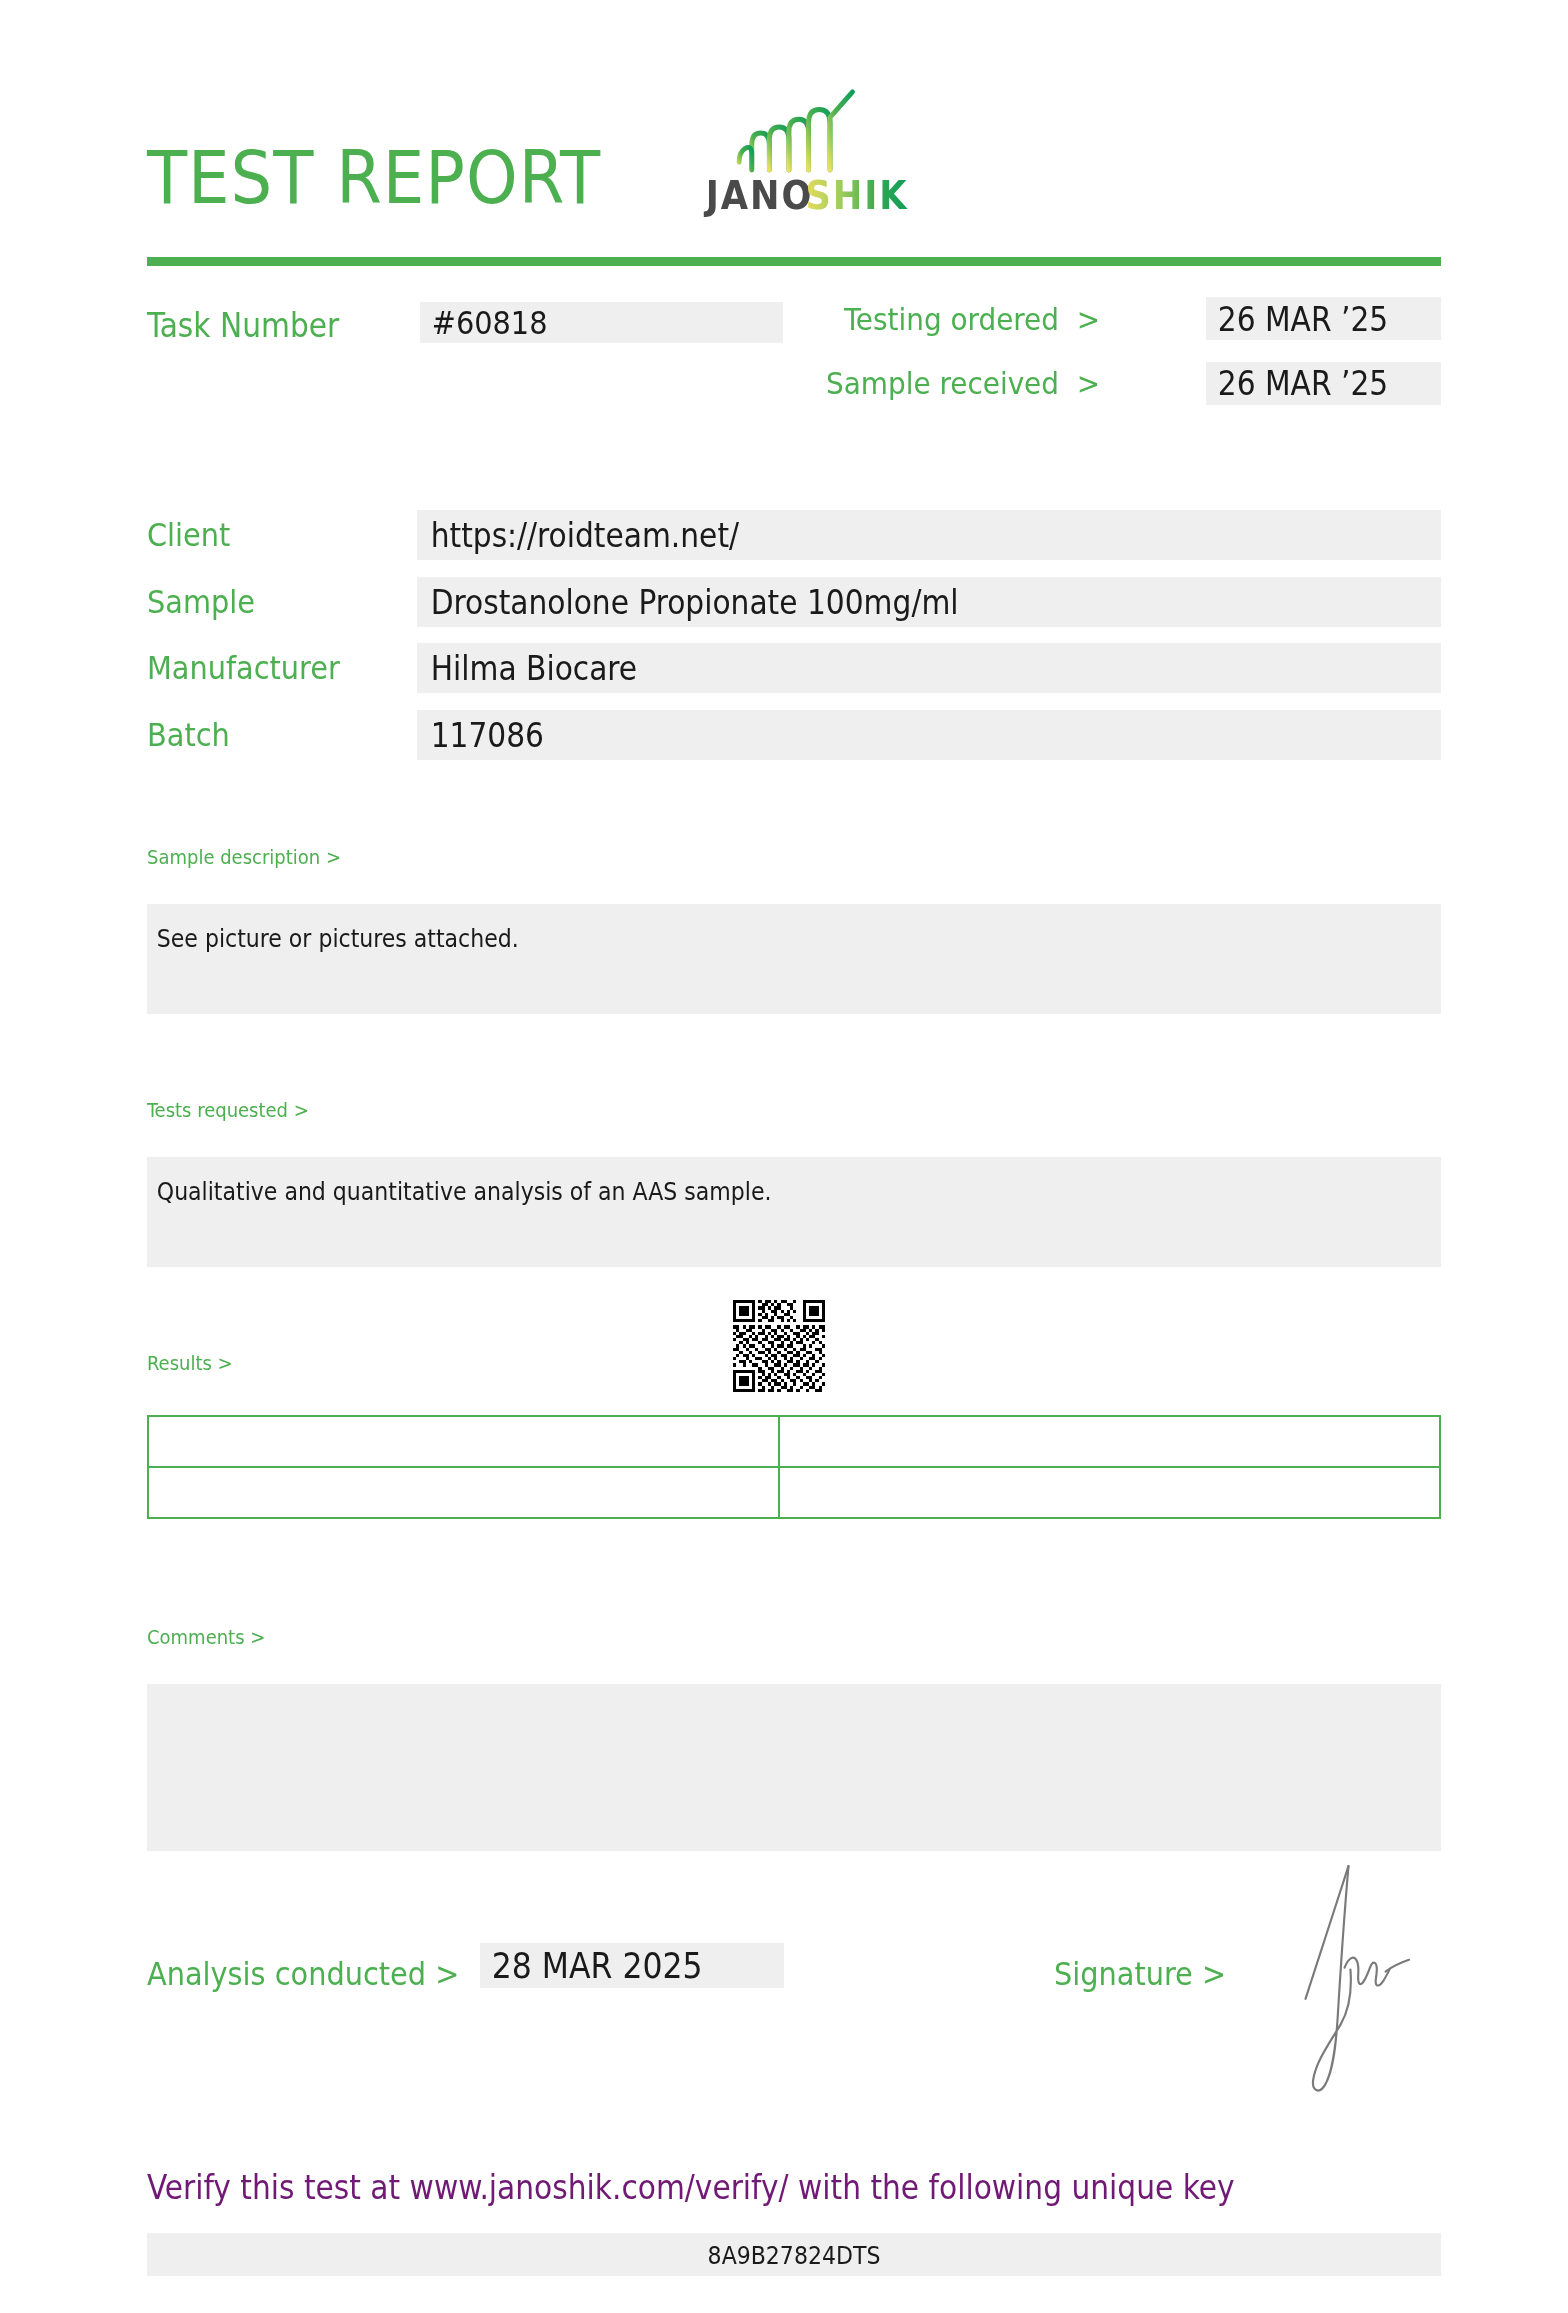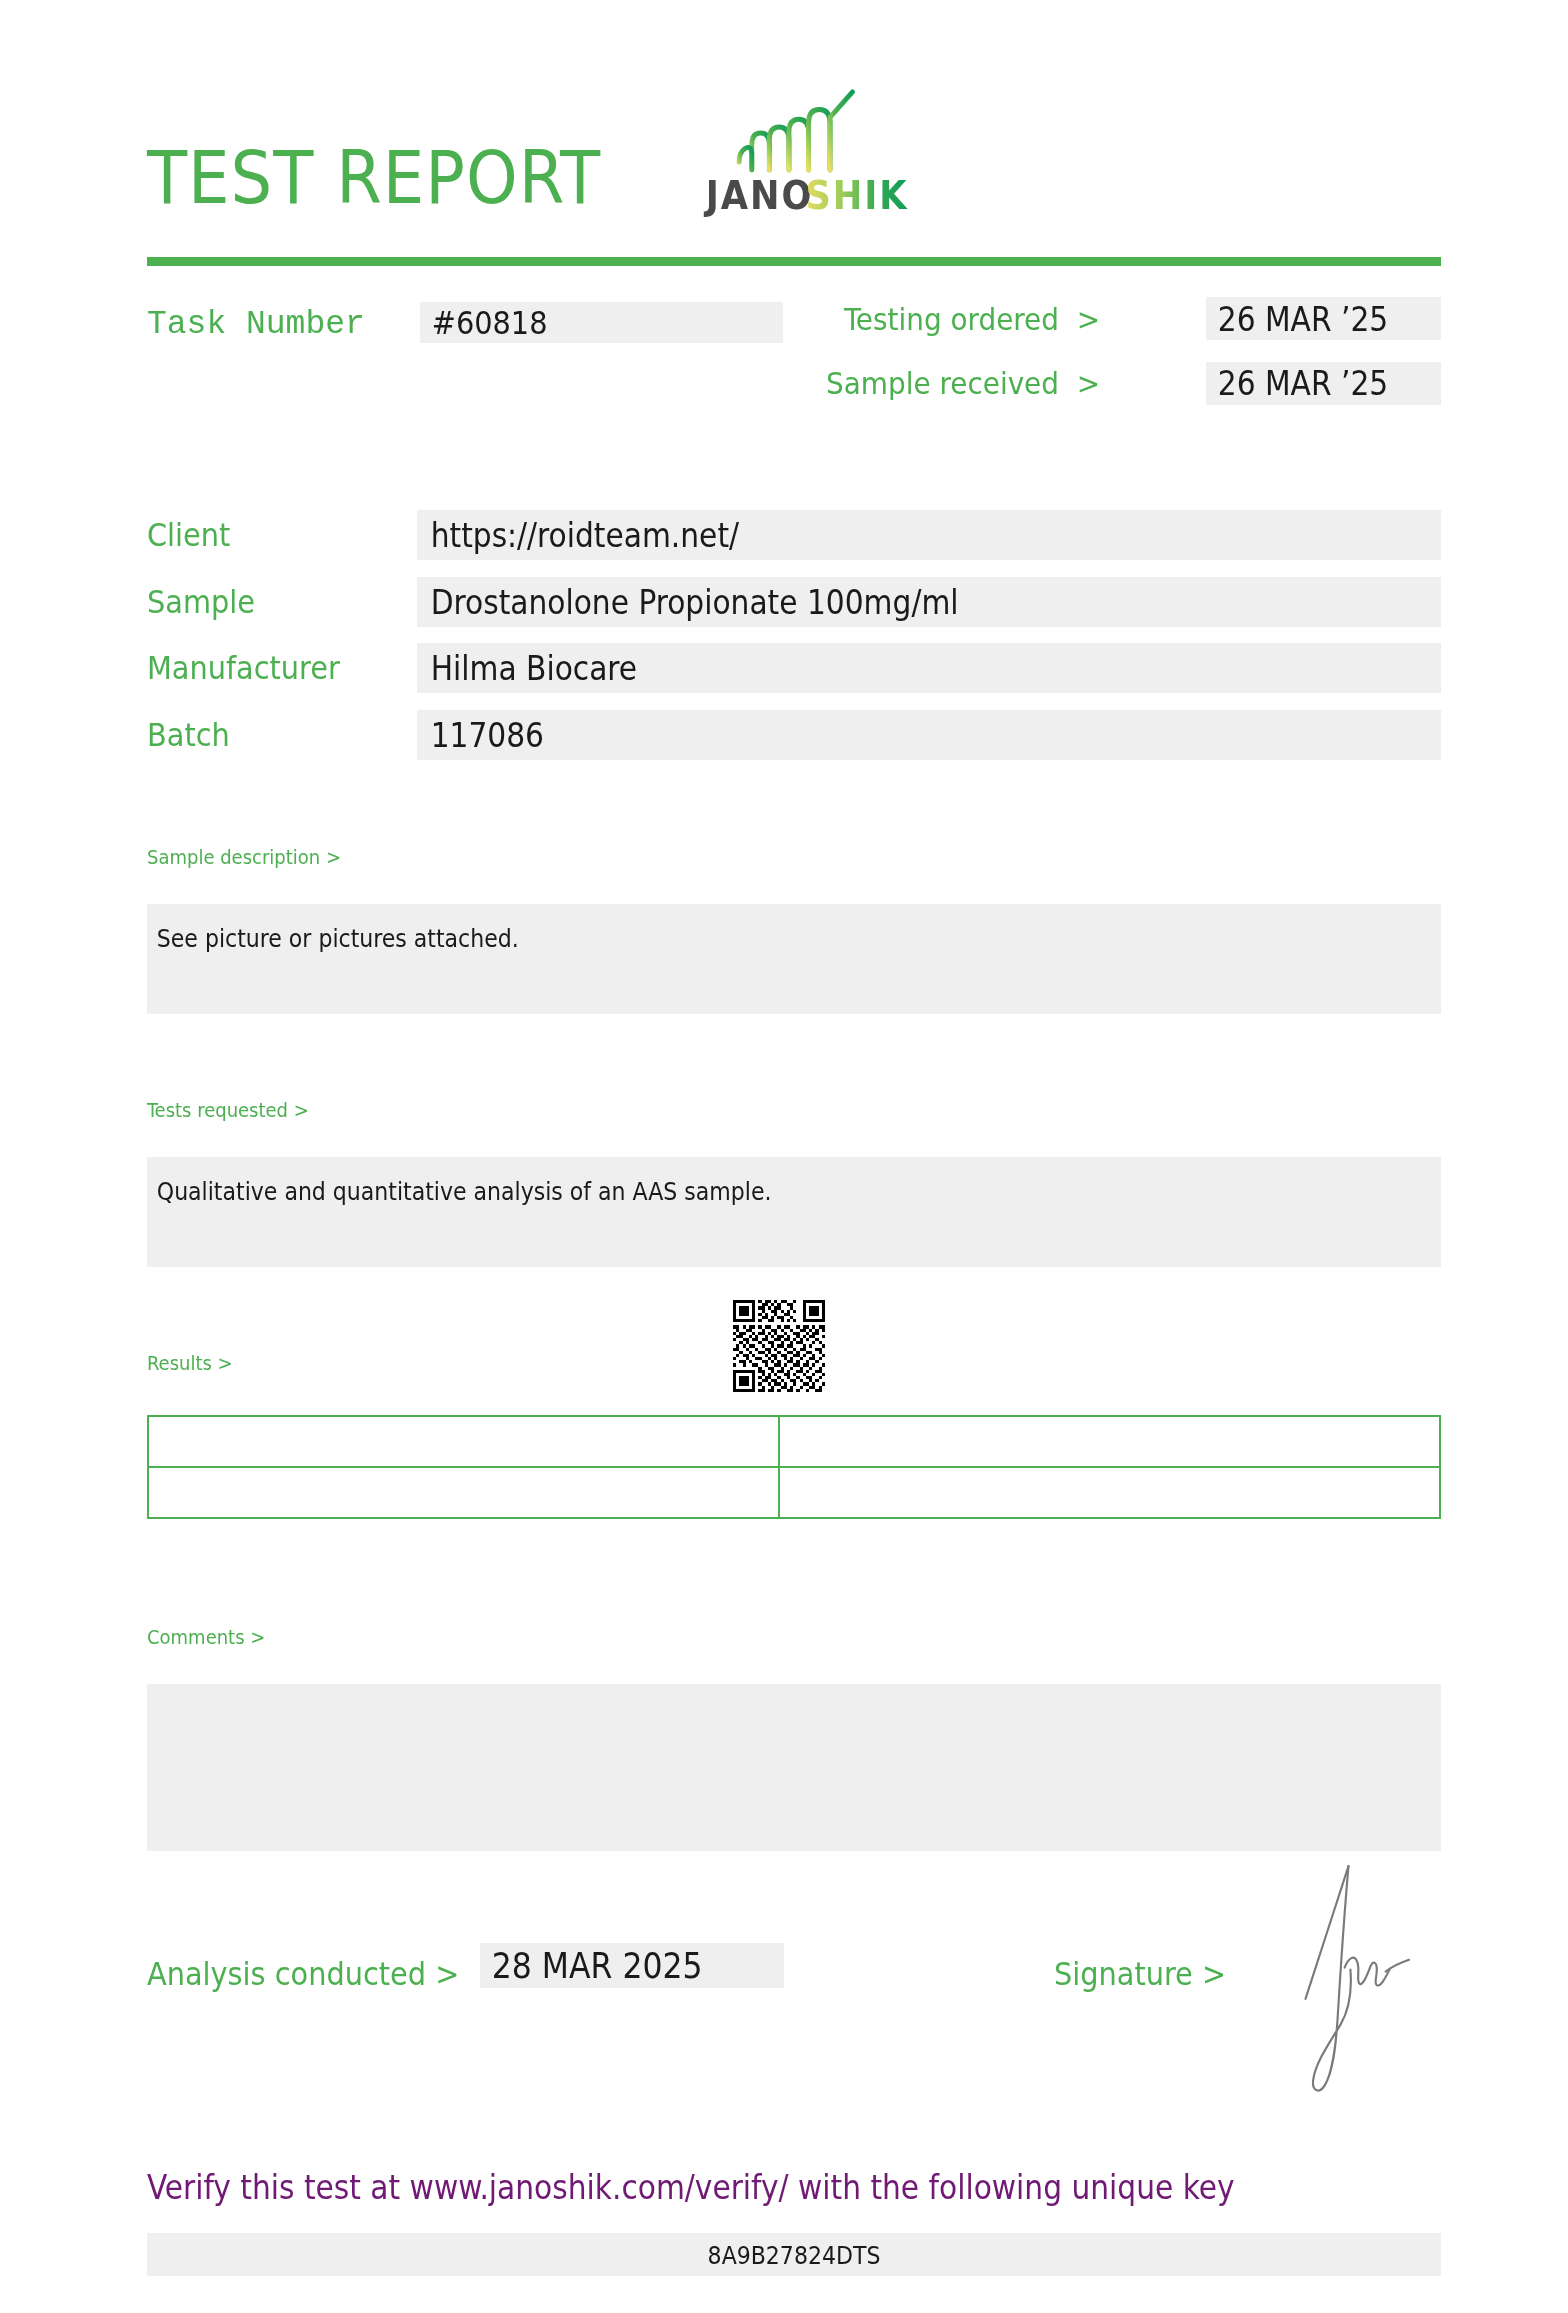--- a/index.html
+++ b/index.html
@@ -26,21 +26,21 @@
     font-size:24.5px;color:#5b5b5b;line-height:1.42;
     font-family:"DejaVu Sans Condensed","Liberation Sans",sans-serif;
   }
   .contact div{white-space:nowrap;}
 
   .rule{position:absolute;left:147px;top:257px;width:1294px;height:8.8px;background:#4CAF50;}
 
   
   .task-label{
     position:absolute;left:147px;top:306px;
-    font-size:33px;color:#4CAF50;white-space:nowrap;font-family:Liberation Mono, monospace;
+    font-size:33px;color:#4CAF50;white-space:nowrap;
   }
   .task-field{
     position:absolute;left:420px;top:302px;width:363px;height:41px;
     background:#efefef;
   }
   .task-field span{
     position:absolute;left:11.8px;top:50%;transform:translateY(-50%);
     font-size:32px;color:#1a1a1a;white-space:nowrap;
   }
 

